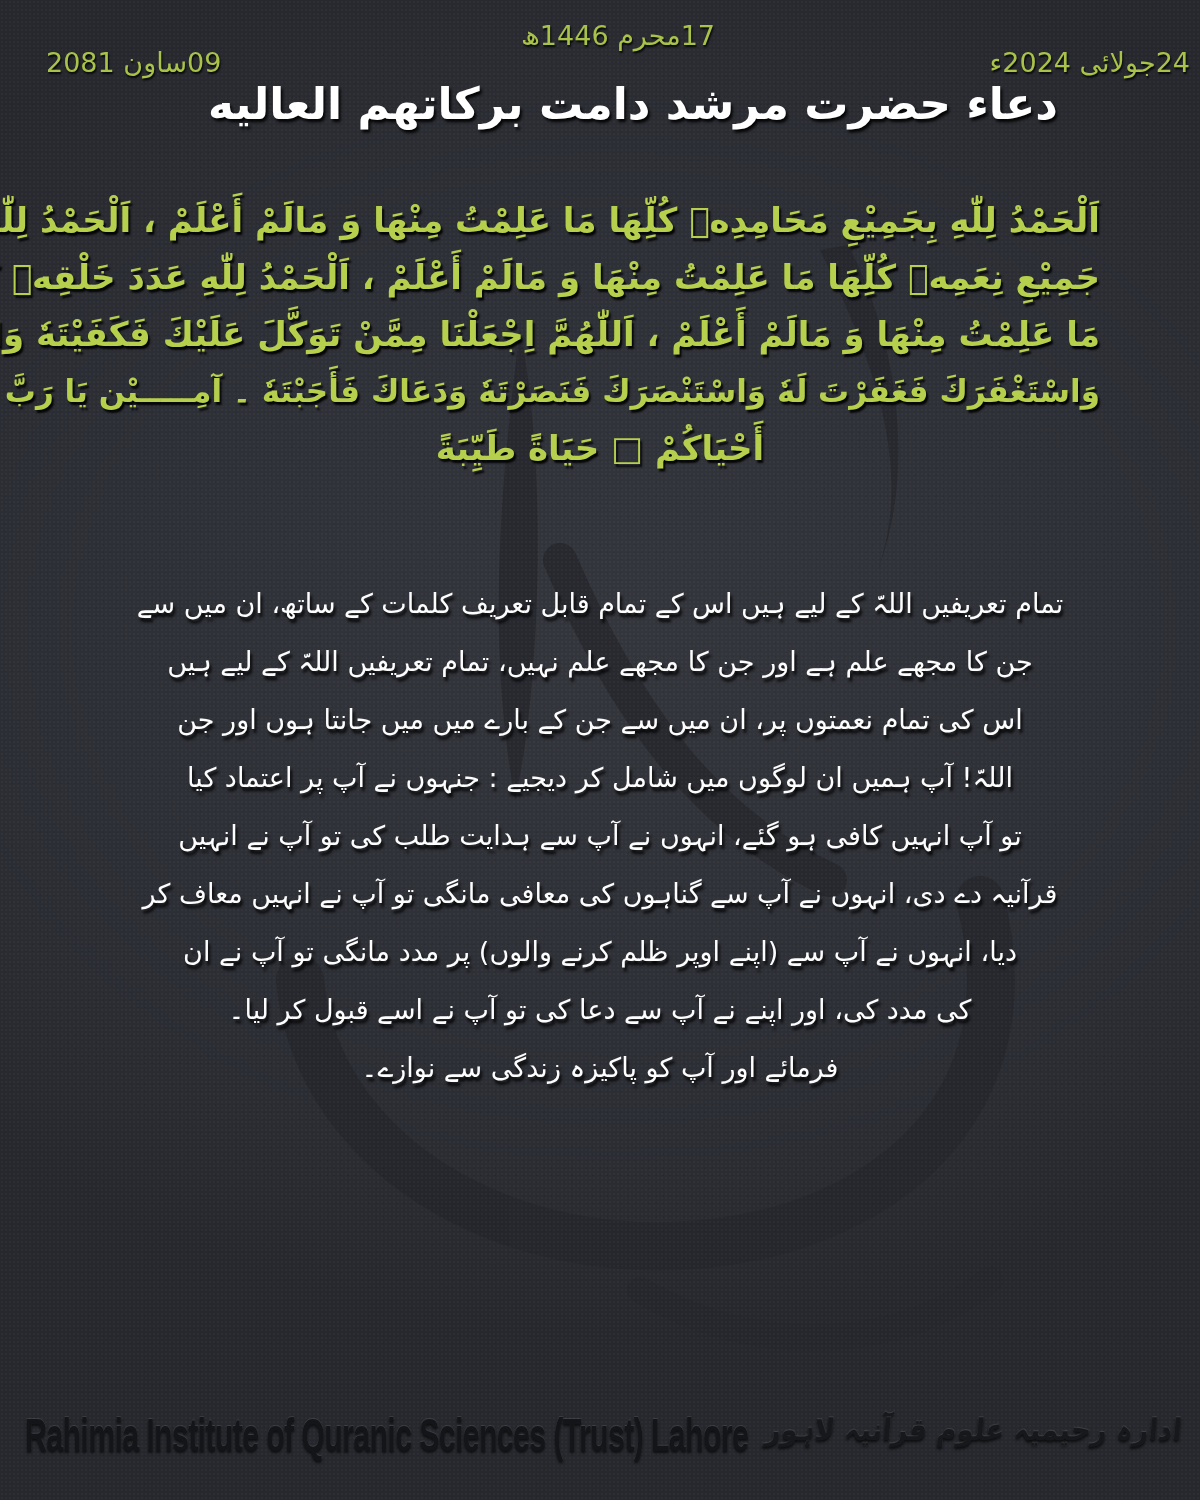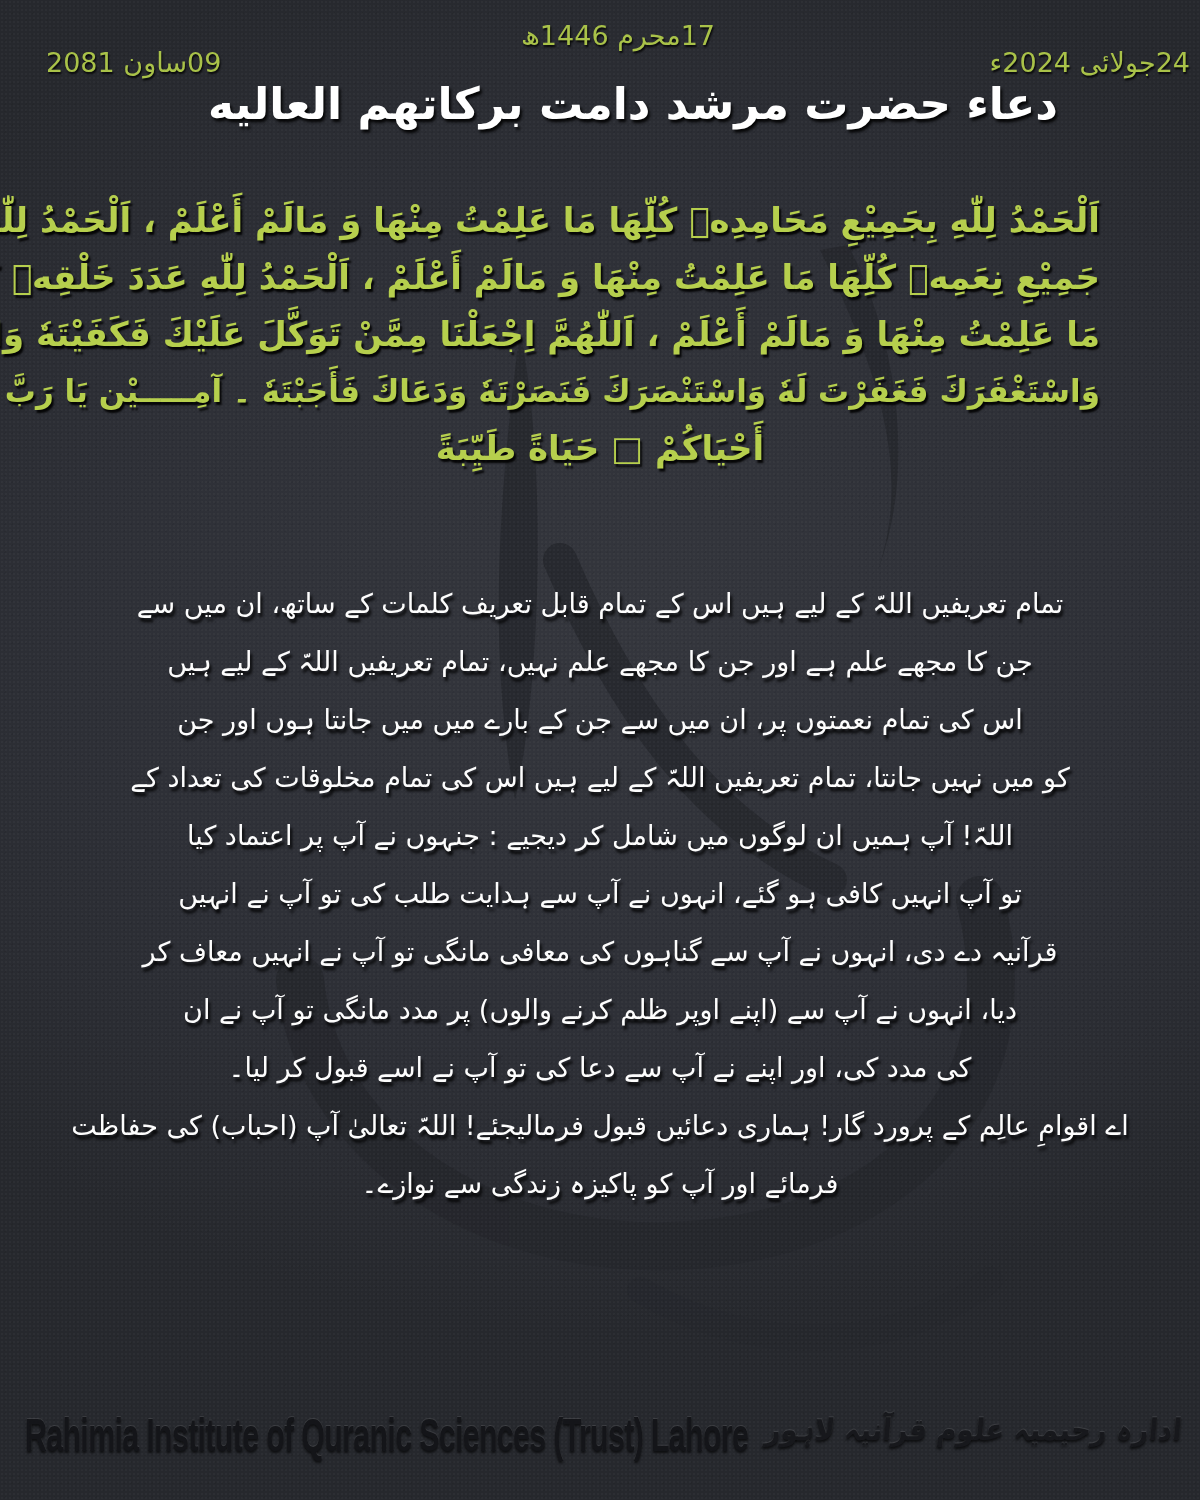--- a/index.html
+++ b/index.html
@@ -116,27 +116,25 @@
     <div class="arabic-line">جَمِيْعِ نِعَمِهٖ كُلِّهَا مَا عَلِمْتُ مِنْهَا وَ مَالَمْ أَعْلَمْ ، اَلْحَمْدُ لِلّٰهِ عَدَدَ خَلْقِهٖ كُلِّهِمْ</div>
     <div class="arabic-line">مَا عَلِمْتُ مِنْهَا وَ مَالَمْ أَعْلَمْ ، اَللّٰهُمَّ اِجْعَلْنَا مِمَّنْ تَوَكَّلَ عَلَيْكَ فَكَفَيْتَهٗ وَاسْتَهْدَاكَ فَهَدَيْتَهٗ</div>
     <div class="arabic-line small">وَاسْتَغْفَرَكَ فَغَفَرْتَ لَهٗ وَاسْتَنْصَرَكَ فَنَصَرْتَهٗ وَدَعَاكَ فَأَجَبْتَهٗ ۔ آمِـــــيْن يَا رَبَّ العَالَمِينَ حَفِظَكُمُ اللهُ وَ</div>
     <div class="arabic-line">أَحْيَاكُمْ □ حَيَاةً طَيِّبَةً</div>
   </div>
 
   <div class="txt urdu-block">
     <div class="urdu-line">تمام تعریفیں اللہّ کے لیے ہیں اس کے تمام قابل تعریف کلمات کے ساتھ، ان میں سے</div>
     <div class="urdu-line">جن کا مجھے علم ہے اور جن کا مجھے علم نہیں، تمام تعریفیں اللہّ کے لیے ہیں</div>
     <div class="urdu-line">اس کی تمام نعمتوں پر، ان میں سے جن کے بارے میں میں جانتا ہوں اور جن</div>
-    <div class="urdu-line">کو میں نہیں جانتا، تمام تعریفیں اللہّ کے لیے ہیں اس کی تمام مخلوقات کی تعداد کے</div>
     <div class="urdu-line">اللہّ! آپ ہمیں ان لوگوں میں شامل کر دیجیے : جنہوں نے آپ پر اعتماد کیا</div>
     <div class="urdu-line">تو آپ انہیں کافی ہو گئے، انہوں نے آپ سے ہدایت طلب کی تو آپ نے انہیں</div>
     <div class="urdu-line">قرآنیہ دے دی، انہوں نے آپ سے گناہوں کی معافی مانگی تو آپ نے انہیں معاف کر</div>
     <div class="urdu-line">دیا، انہوں نے آپ سے (اپنے اوپر ظلم کرنے والوں) پر مدد مانگی تو آپ نے ان</div>
     <div class="urdu-line">کی مدد کی، اور اپنے نے آپ سے دعا کی تو آپ نے اسے قبول کر لیا۔</div>
-    <div class="urdu-line">اے اقوامِ عالِم کے پرورد گار! ہماری دعائیں قبول فرمالیجئے! اللہّ تعالیٰ آپ (احباب) کی حفاظت</div>
     <div class="urdu-line">فرمائے اور آپ کو پاکیزہ زندگی سے نوازے۔</div>
   </div>
 
   <div class="footer">
     <div class="footer-en">Rahimia Institute of Quranic Sciences (Trust) Lahore</div>
     <div class="footer-logo">ادارہ رحیمیہ علوم قرآنیہ لاہور</div>
   </div>
 
 </div>
 

